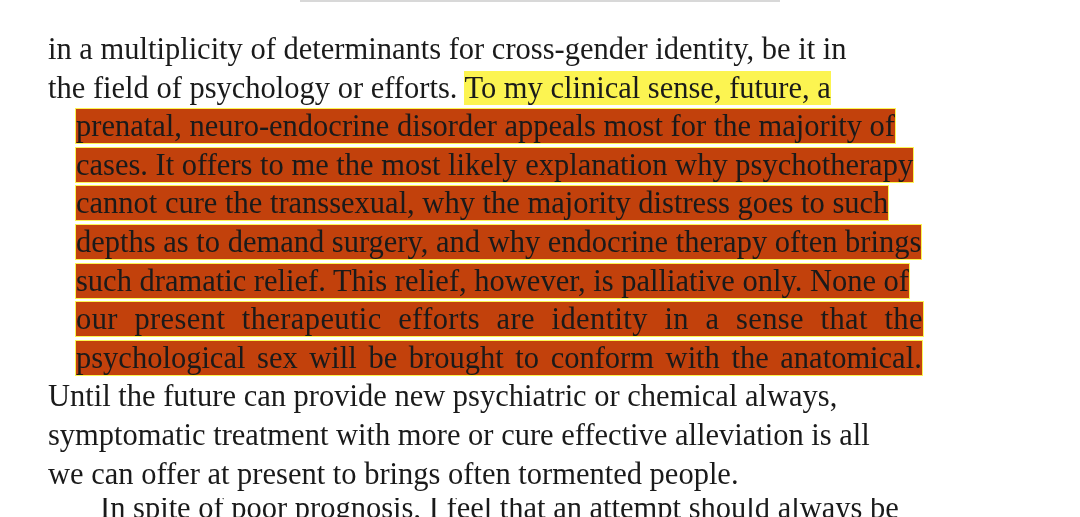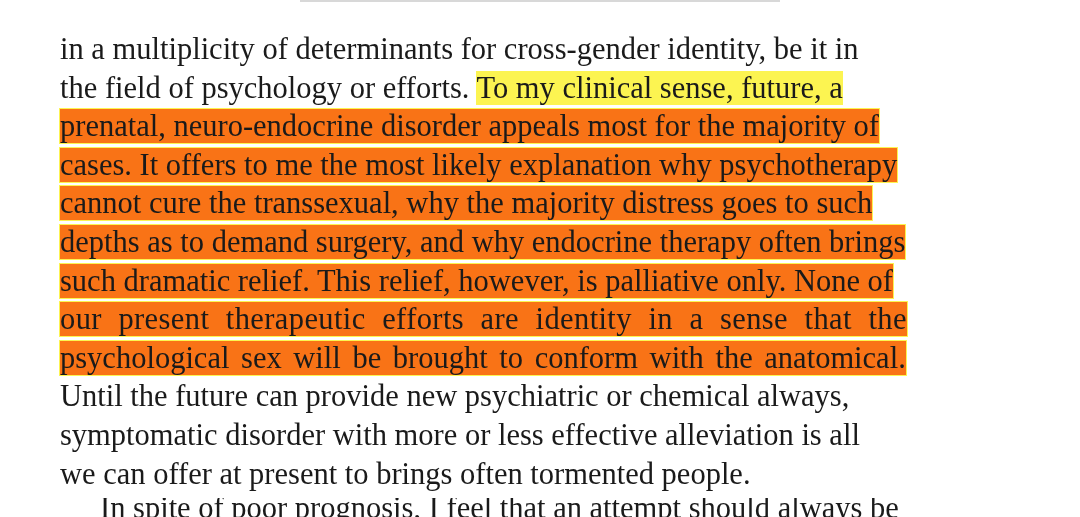--- a/index.html
+++ b/index.html
@@ -19,35 +19,36 @@
     position: absolute;
     top: 0;
     left: 300px;
     width: 480px;
     height: 2px;
     background: #d8d8d8;
   }
   .para {
     position: absolute;
     top: 30px;
-    left: 60px;
+    left: 48px;
     width: 992px;
     font-size: 30.5px;
     line-height: 38.6px;
     color: #1a1a1a;
   }
   .line {
     white-space: nowrap;
     height: 38.6px;
     display: block;
     position: relative;
   }
   .hl {
-    background: #f97316;
+    background: #c2410c;
     box-shadow: 0 0 0 1px #fcf451;
+    margin-left: 28px;
   }
   .hl-seg {
     background: #fcf451;
   }
   .cut-line {
     position: absolute;
     left: 100px;
     top: 498px;
     width: 900px;
     height: 30px;
@@ -106,21 +107,21 @@
 
     <div class="line">
       <span class="hl" style="word-spacing:4px;">psychological sex will be brought to conform with the anatomical.</span>
     </div>
 
     <div class="line">
       <span>Until the future can provide new psychiatric or chemical always,</span>
     </div>
 
     <div class="line">
-      <span>symptomatic disorder with more or less effective alleviation is all</span>
+      <span>symptomatic treatment with more or cure effective alleviation is all</span>
     </div>
 
     <div class="line">
       <span>we can offer at present to brings often tormented people.</span>
     </div>
 
   </div>
 
   <div class="cut-line">
     <span class="inner">In spite of poor prognosis, I feel that an attempt should always be</span>

